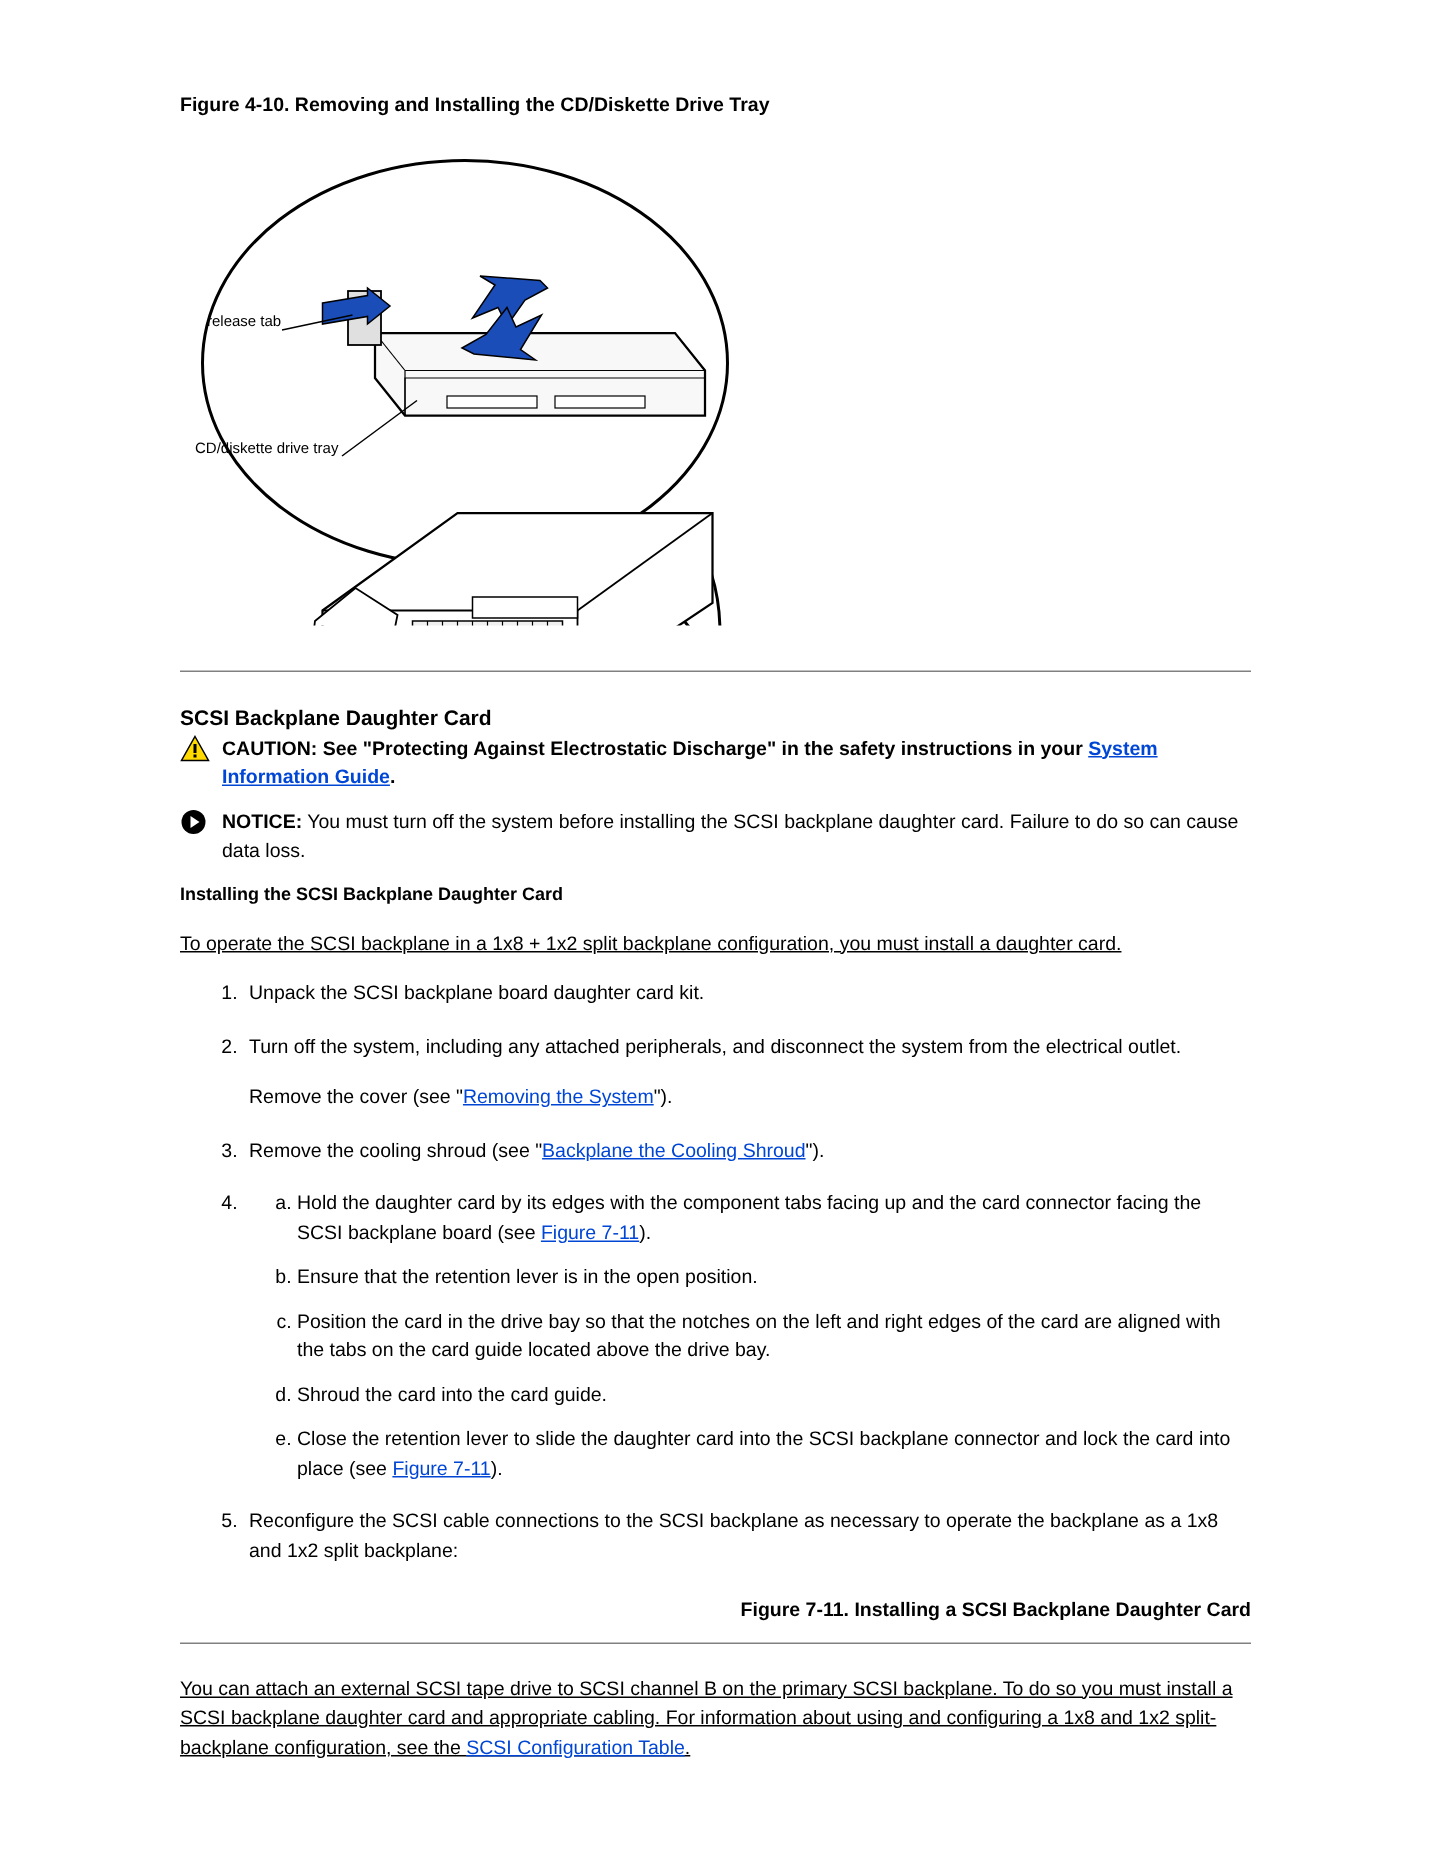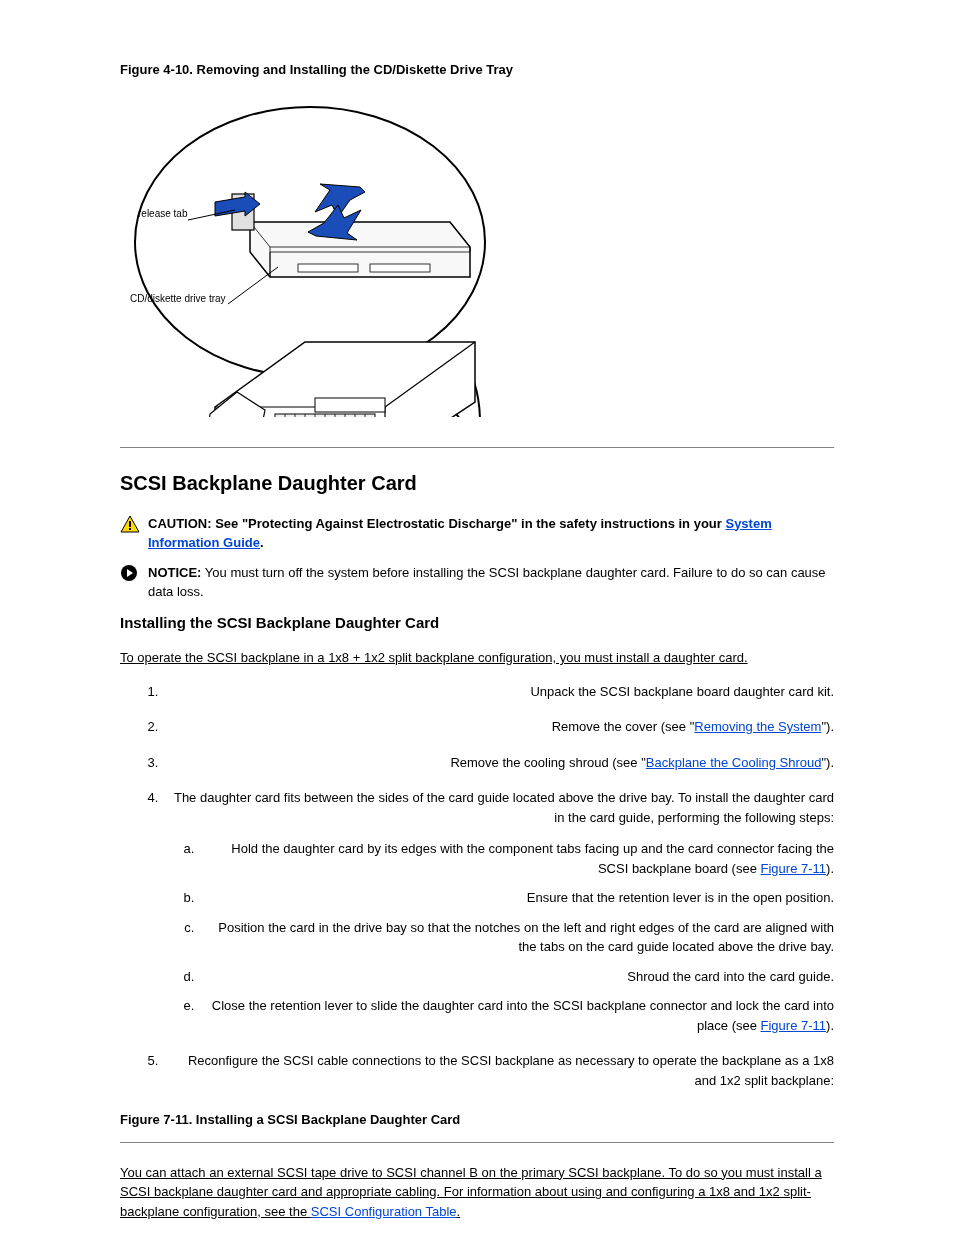--- a/index.html
+++ b/index.html
@@ -20,26 +20,25 @@
       margin-bottom: 30px;
     }
     .figure svg { display: block; }
     hr.section-rule {
       border: none;
       border-top: 1px solid #808080;
       margin: 4px 0 20px 0;
     }
     .section-title {
       font-weight: bold;
-      font-size: 20px;
-      margin-bottom: 16px;
+      font-size: 14px;
     }
     .subsection-title {
       font-weight: bold;
-      font-size: 15px;
+      font-size: 12px;
       margin: 10px 0 14px 0;
     }
     .icon-row {
       display: flex;
       align-items: flex-start;
       margin-bottom: 10px;
     }
     .icon-cell {
       width: 28px;
       flex-shrink: 0;
@@ -49,21 +48,20 @@
     .icon-text {
       flex: 1;
       font-size: 13px;
     }
     .link { color: #0046d5; text-decoration: underline; cursor: pointer; }
     .bold { font-weight: bold; }
     ol.steps {
       list-style: decimal;
       margin-left: 42px;
       margin-top: 6px;
-      text-align: right;
     }
     ol.steps > li {
       margin-bottom: 16px;
       padding-left: 4px;
       font-size: 13px;
     }
     ol.sub {
       list-style: lower-alpha;
       margin-left: 32px;
       margin-top: 12px;
@@ -158,37 +156,37 @@
   </div>
 </div>
 
 <div class="subsection-title">Installing the SCSI Backplane Daughter Card</div>
 
 <p class="block">To operate the SCSI backplane in a 1x8 + 1x2 split backplane configuration, you must install a daughter card.</p>
 
 <ol class="steps">
   <li><span>Unpack the SCSI backplane board daughter card kit.</span></li>
   <li>
+    <div style="margin-bottom:14px;"><span>Turn off the system, including any attached peripherals, and disconnect the system from the electrical outlet.</span></div>
     <div><span>Remove the cover (see "</span><span class="link">Removing the System</span><span>").</span></div>
   </li>
   <li>
     <span>Remove the cooling shroud (see "</span><span class="link">Backplane the Cooling Shroud</span><span>").</span>
   </li>
   <li>
-    <span>The daughter card fits between the sides of the card guide located above the drive bay. To install the daughter card in the card guide, performing the following steps:</span>
     <ol class="sub">
       <li><span>Hold the daughter card by its edges with the component tabs facing up and the card connector facing the SCSI backplane board (see </span><span class="link">Figure 7-11</span><span>).</span></li>
       <li><span>Ensure that the retention lever is in the open position.</span></li>
       <li><span>Position the card in the drive bay so that the notches on the left and right edges of the card are aligned with the tabs on the card guide located above the drive bay.</span></li>
       <li><span>Shroud the card into the card guide.</span></li>
       <li><span>Close the retention lever to slide the daughter card into the SCSI backplane connector and lock the card into place (see </span><span class="link">Figure 7-11</span><span>).</span></li>
     </ol>
   </li>
   <li><span>Reconfigure the SCSI cable connections to the SCSI backplane as necessary to operate the backplane as a 1x8 and 1x2 split backplane:</span></li>
 </ol>
 
-<div class="figure-caption" style="margin-top:20px;">Figure 7-11. Installing a SCSI Backplane Daughter Card</div>
+<div class="figure-caption" style="margin-top:20px;text-align:right;">Figure 7-11. Installing a SCSI Backplane Daughter Card</div>
 
 <hr class="section-rule">
 
 <p class="block">
   <span>You can attach an external SCSI tape drive to SCSI channel B on the primary SCSI backplane. To do so you must install a SCSI backplane daughter card and appropriate cabling. For information about using and configuring a 1x8 and 1x2 split-backplane configuration, see the </span><span class="link">SCSI Configuration Table</span>.
 </p>
 
 </body></html>

